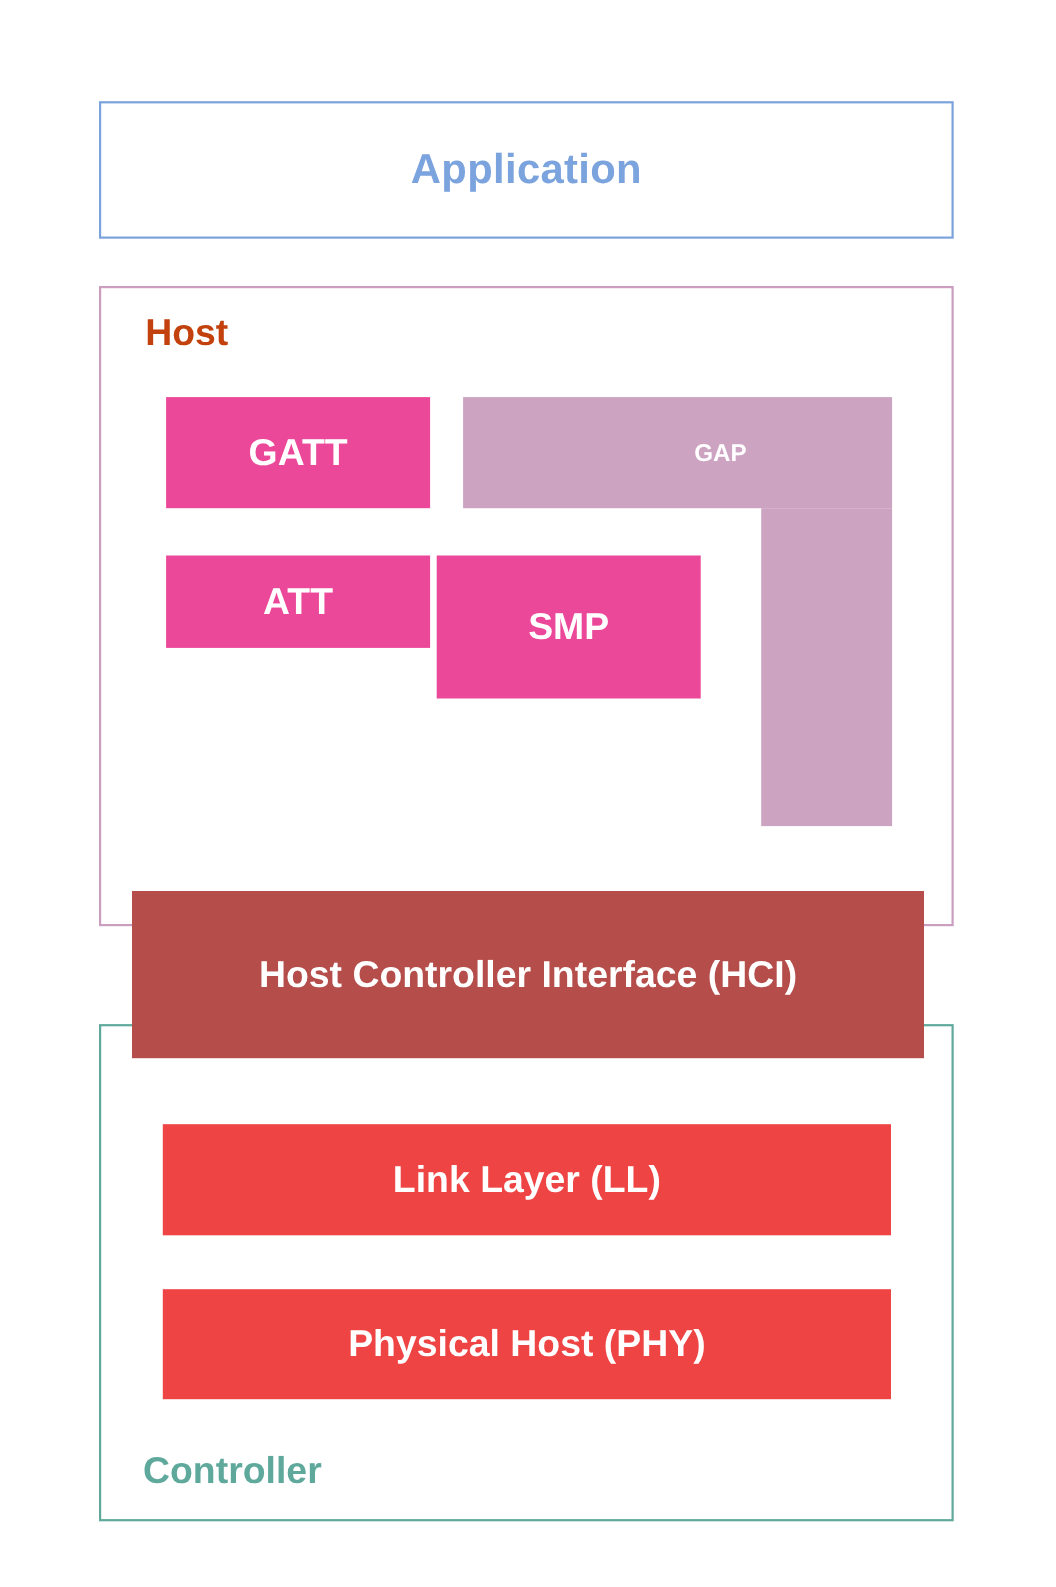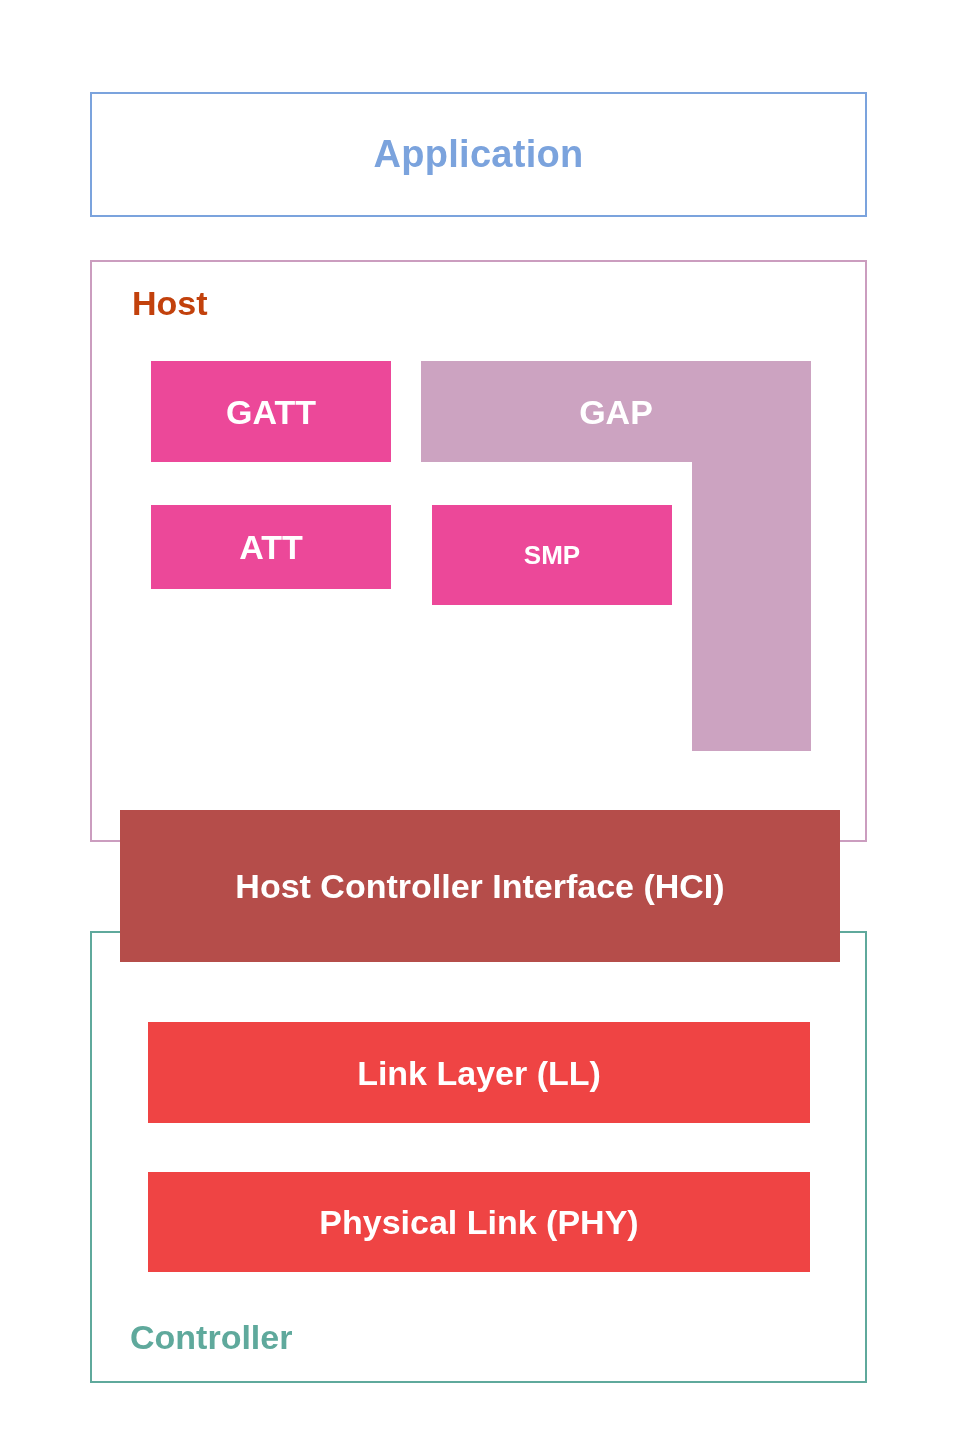--- a/index.html
+++ b/index.html
@@ -92,21 +92,21 @@
   .block.ctrl-block {
     background: #ef4444;
   }
   .block.hci-block {
     background: #b54d4a;
   }
 
   
   #block-gatt  { left: 151px; top: 361px; width: 240px; height: 101px; font-size: 34px; }
   #block-att   { left: 151px; top: 505px; width: 240px; height: 84px; font-size: 34px; }
-  #block-smp   { left: 432px; top: 505px; width: 240px; height: 100px; font-size: 26px; }
+  #block-smp   { left: 397px; top: 505px; width: 240px; height: 130px; font-size: 34px; }
   #block-l2cap { left: 151px; top: 650px; width: 510px; height: 101px; font-size: 34px; }
 
   
   #block-gap {
     left: 421px;
     top: 361px;
     width: 390px;
     height: 390px;
     background: transparent;
     display: block;
@@ -130,22 +130,23 @@
   #block-gap .gap-text {
     position: absolute;
     left: 0;
     top: 0;
     width: 390px;
     height: 101px;
     display: flex;
     align-items: center;
     justify-content: center;
     color: #ffffff;
-    font-size: 34px;
+    font-size: 22px;
     font-weight: bold;
+    padding-left: 39px;
   }
 
   
   #block-hci {
     left: 120px;
     top: 810px;
     width: 720px;
     height: 152px;
     font-size: 34px;
     z-index: 5;
@@ -182,15 +183,15 @@
 
 
   <div id="controller-box" class="section-box">
     <span id="controller-label">Controller</span>
   </div>
 
   <div id="block-hci" class="block hci-block">Host Controller Interface (HCI)</div>
 
   <div id="block-ll" class="block ctrl-block">Link Layer (LL)</div>
 
-  <div id="block-phy" class="block ctrl-block">Physical Link (PHY)</div>
+  <div id="block-phy" class="block ctrl-block">Physical Host (PHY)</div>
 
 </div>
 
 </body></html>

